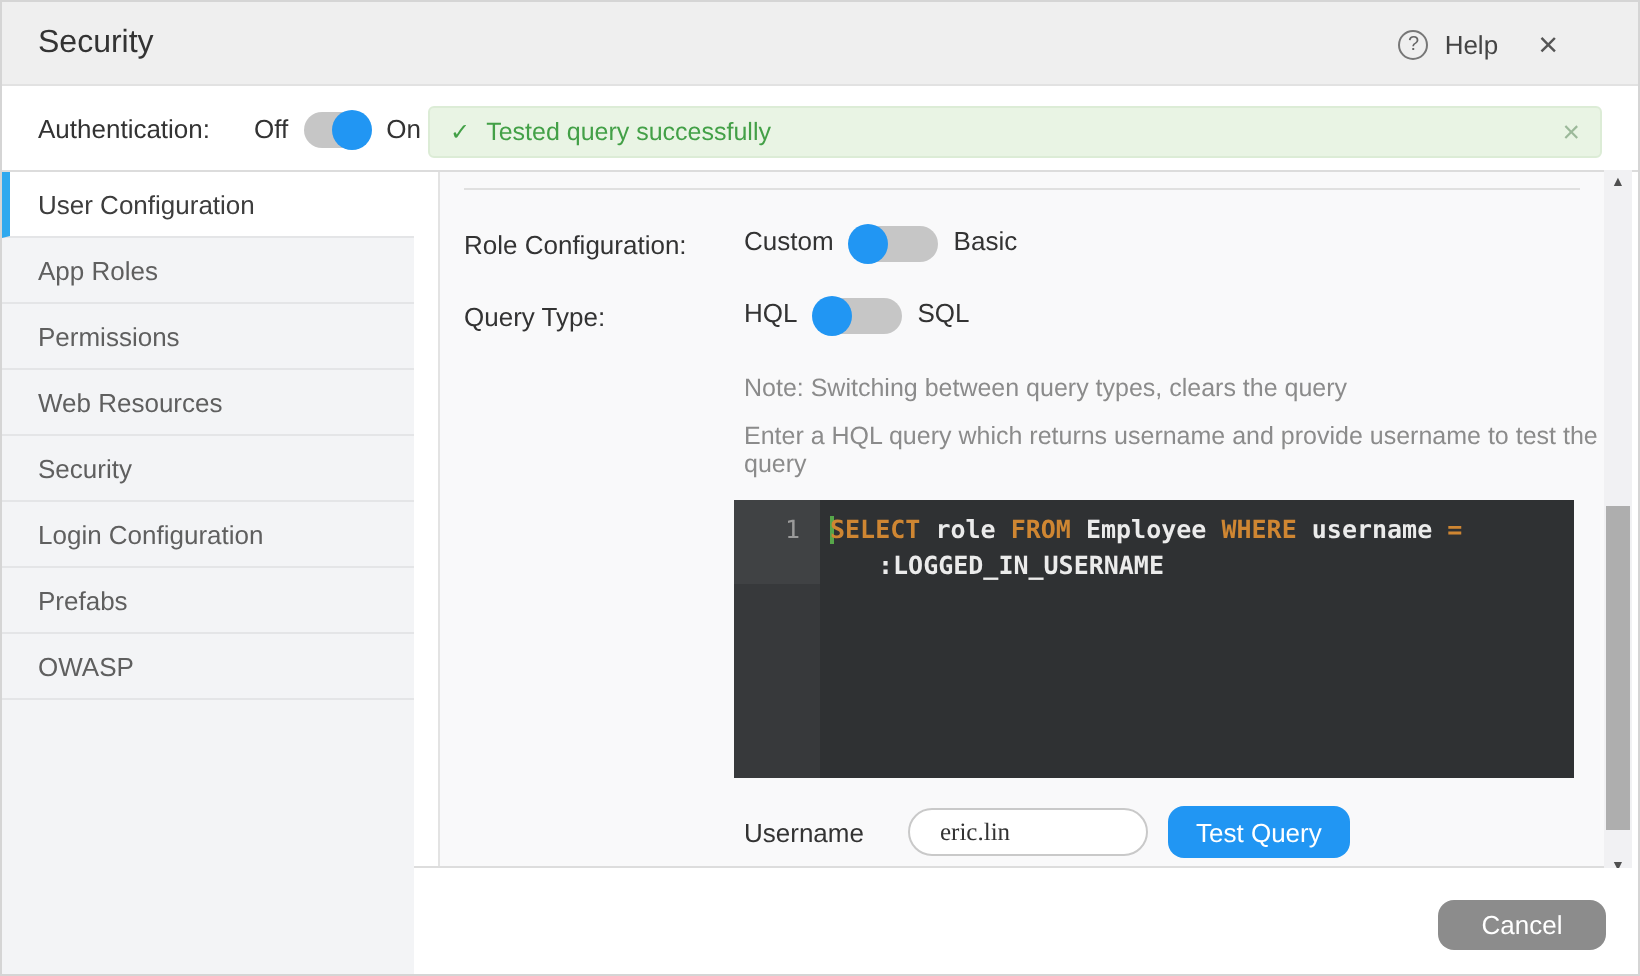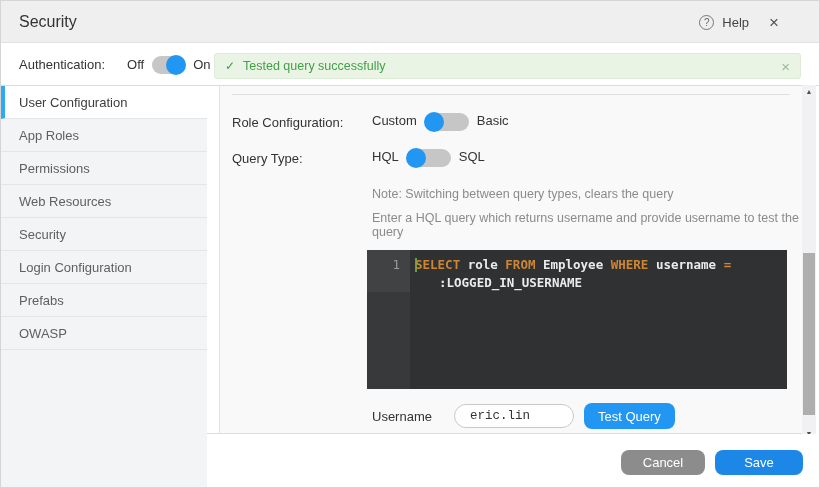--- a/index.html
+++ b/index.html
@@ -92,21 +92,21 @@
   .code-line.indent{padding-left:24px;}
   .tok-keyword{color:var(--editor-keyword);}
   .tok-identifier{color:var(--editor-text);}
   .cursor{position:absolute;left:48px;top:8px;width:2px;height:14px;background:var(--cursor-green);}
   
   .username-row{display:flex;align-items:center;margin-left:152px;margin-top:14px;height:26px;}
   .username-label{width:82px;font-size:13px;color:#333;}
   .username-input{
     width:120px;height:24px;border:1px solid #c9c9c9;border-radius:12px;
     padding:0 15px;font-size:12.5px;color:#333;background:#fff;outline:none;
-    font-family:Liberation Mono, monospace;
+    font-family:Liberation Serif, serif;
   }
   .btn{
     border:none;border-radius:8px;color:#fff;font-size:13px;cursor:default;
     display:inline-flex;align-items:center;justify-content:center;
     font-family:"Liberation Sans", sans-serif;
     text-align:right;
   }
   .btn.test{height:26px;padding:0 14px;margin-left:10px;background:var(--blue);font-weight:500;}
   
   .scrollbar{
@@ -214,17 +214,16 @@
 
   <div class="scrollbar">
     <div class="sb-arrow up">▲</div>
     <div class="sb-thumb"></div>
     <div class="sb-arrow down">▼</div>
   </div>
 
   <div class="footer">
     <div class="footer-buttons">
       <button class="btn cancel">Cancel</button>
-      <button class="btn save">Save</button>
     </div>
   </div>
 
 </div>
 
 </body></html>

